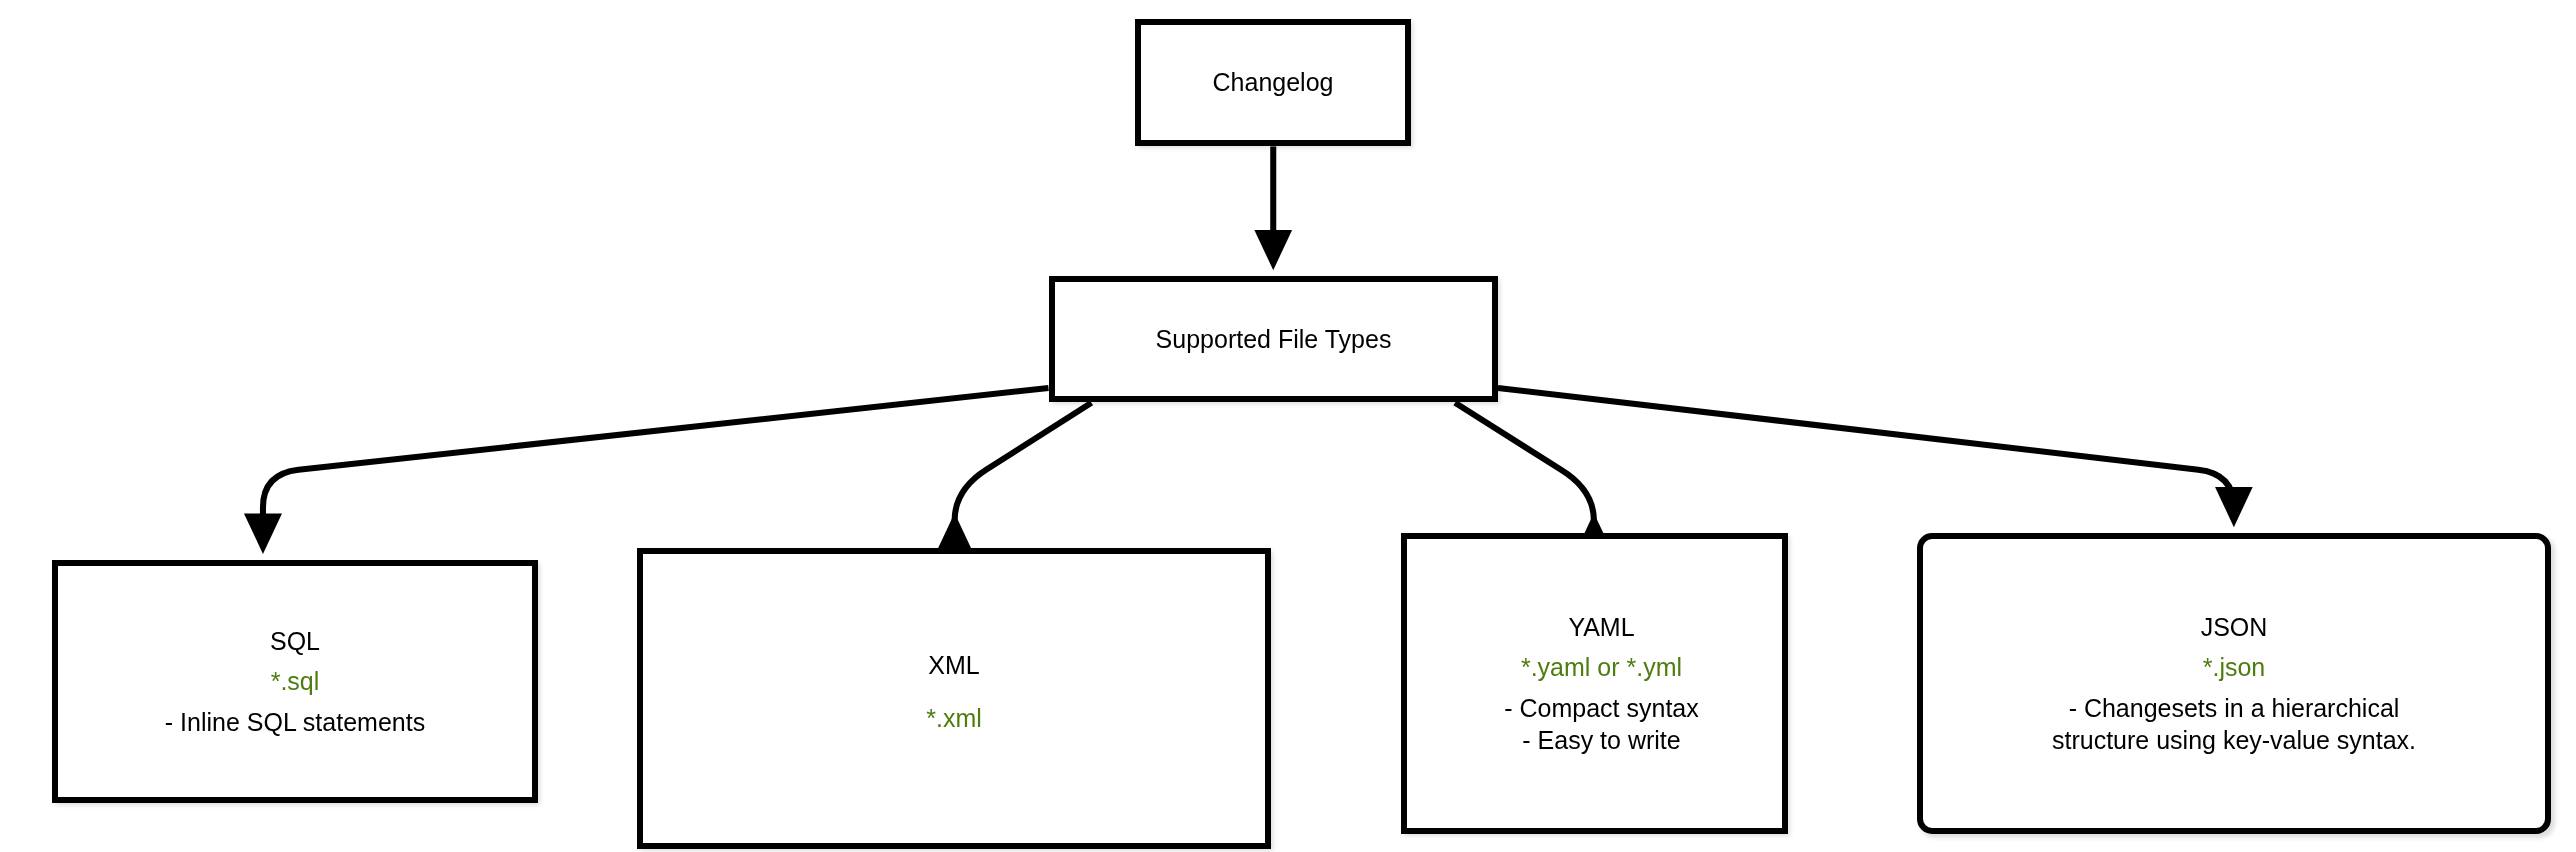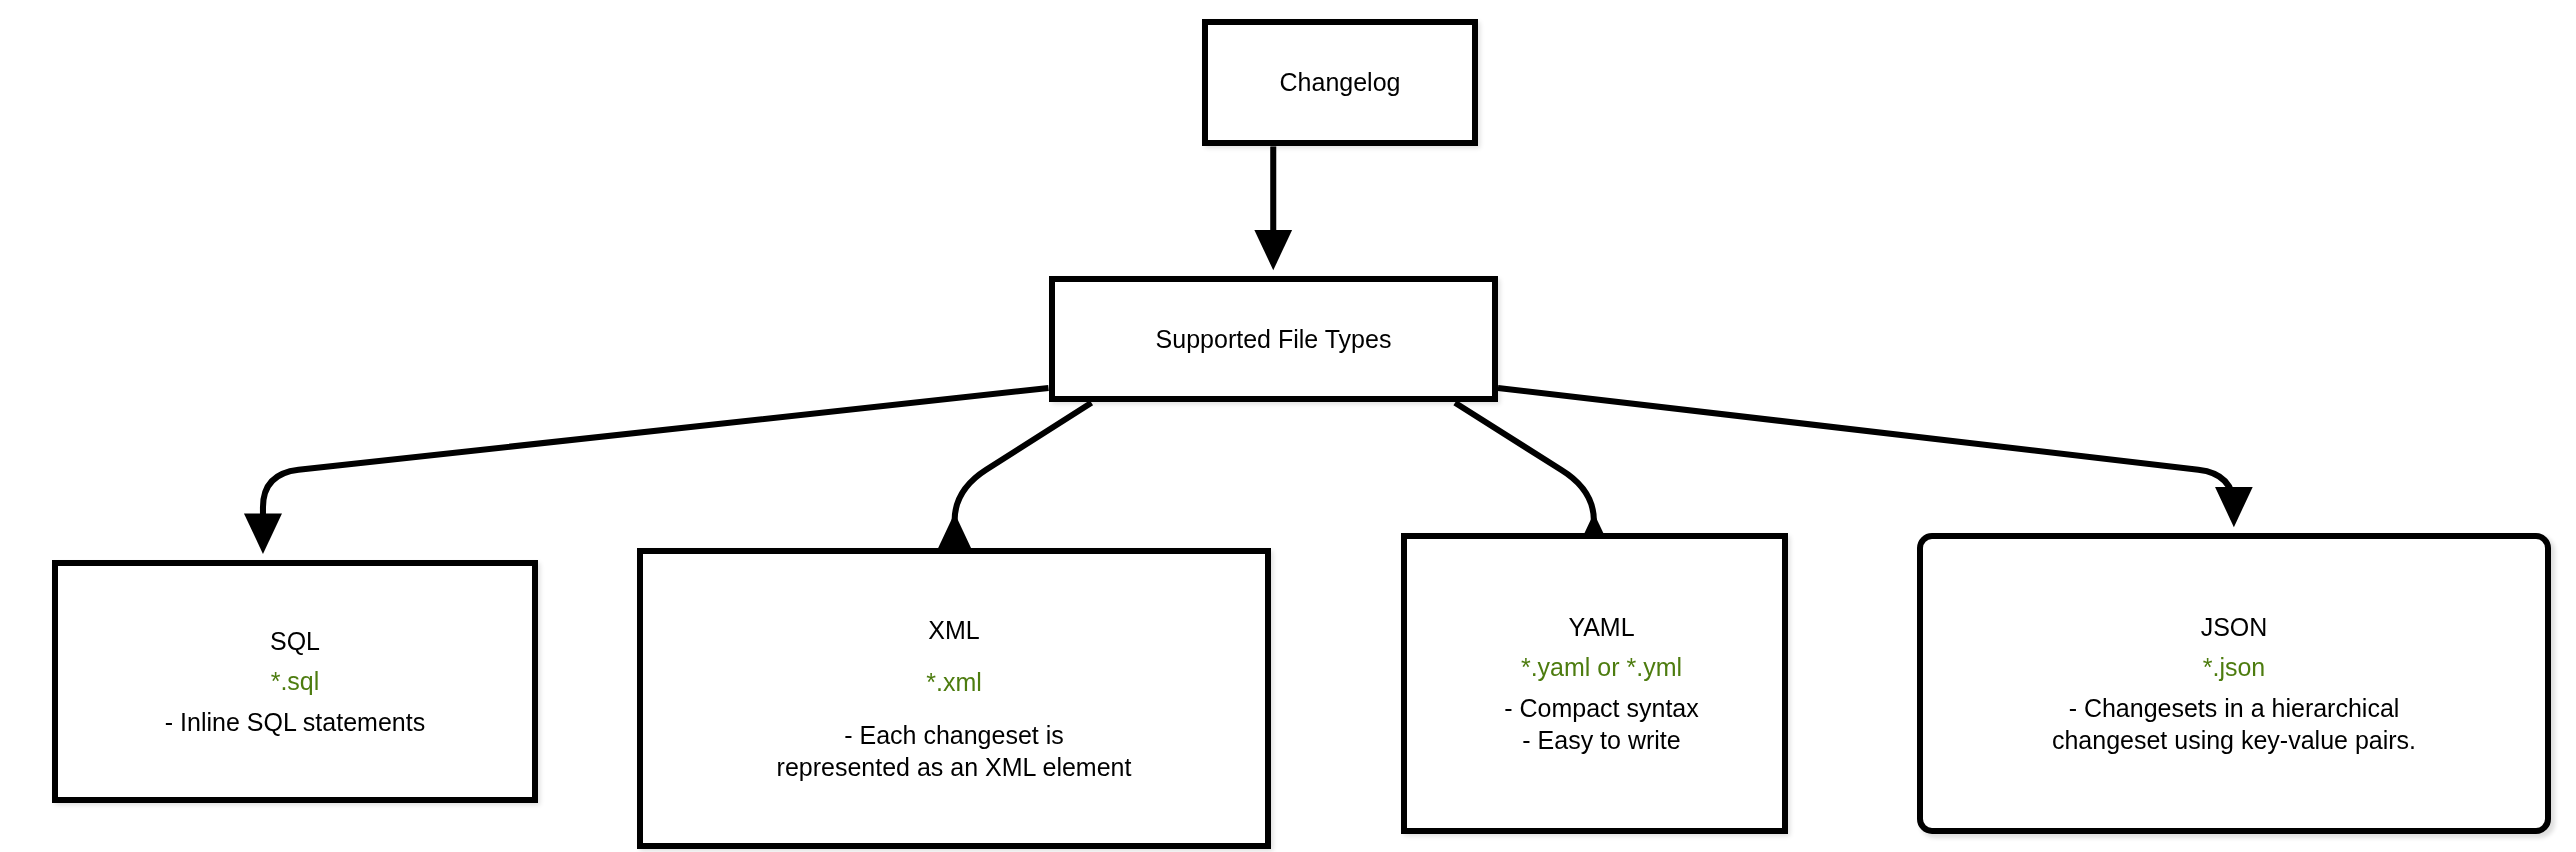--- a/index.html
+++ b/index.html
@@ -37,21 +37,21 @@
     box-shadow: 3.4px 3.4px 4.7px rgba(0,0,0,0.13);
   }
   .node-line {
     display: block;
     width: 100%;
     white-space: nowrap;
     line-height: 1.06;
   }
   
   #node-changelog {
-    left: 1202px;
+    left: 1135px;
     top: 19px;
     width: 276px;
     height: 127px;
   }
   #node-changelog .title {
     font-size: 25px;
   }
   
   #node-supported {
     left: 1049px;
@@ -142,38 +142,34 @@
     <span class="node-line title">SQL</span>
     <span class="node-line ext">*.sql</span>
     <div class="desc">
       <span class="node-line">- Inline SQL statements</span>
     </div>
   </div>
 
   <div class="node leaf" id="node-xml">
     <span class="node-line title">XML</span>
     <span class="node-line ext">*.xml</span>
-    <div class="desc">
-      <span class="node-line">- Each changeset is</span>
-      <span class="node-line">represented as an XML element</span>
-    </div>
   </div>
 
   <div class="node leaf" id="node-yaml">
     <span class="node-line title">YAML</span>
     <span class="node-line ext">*.yaml or *.yml</span>
     <div class="desc">
       <span class="node-line">- Compact syntax</span>
       <span class="node-line">- Easy to write</span>
     </div>
   </div>
 
   <div class="node leaf" id="node-json">
     <span class="node-line title">JSON</span>
     <span class="node-line ext">*.json</span>
     <div class="desc">
       <span class="node-line">- Changesets in a hierarchical</span>
-      <span class="node-line">changeset using key-value pairs.</span>
+      <span class="node-line">structure using key-value syntax.</span>
     </div>
   </div>
 
 </div>
 
 
 </body></html>

